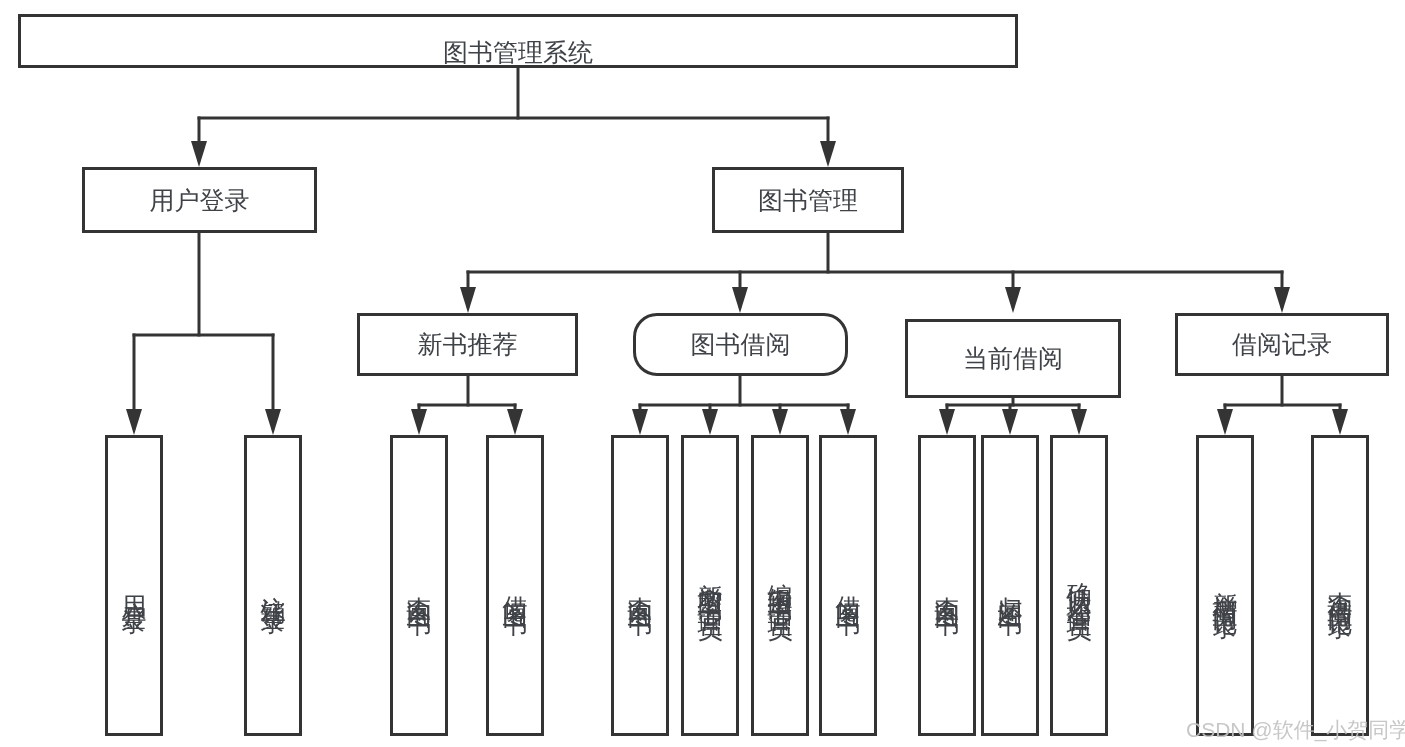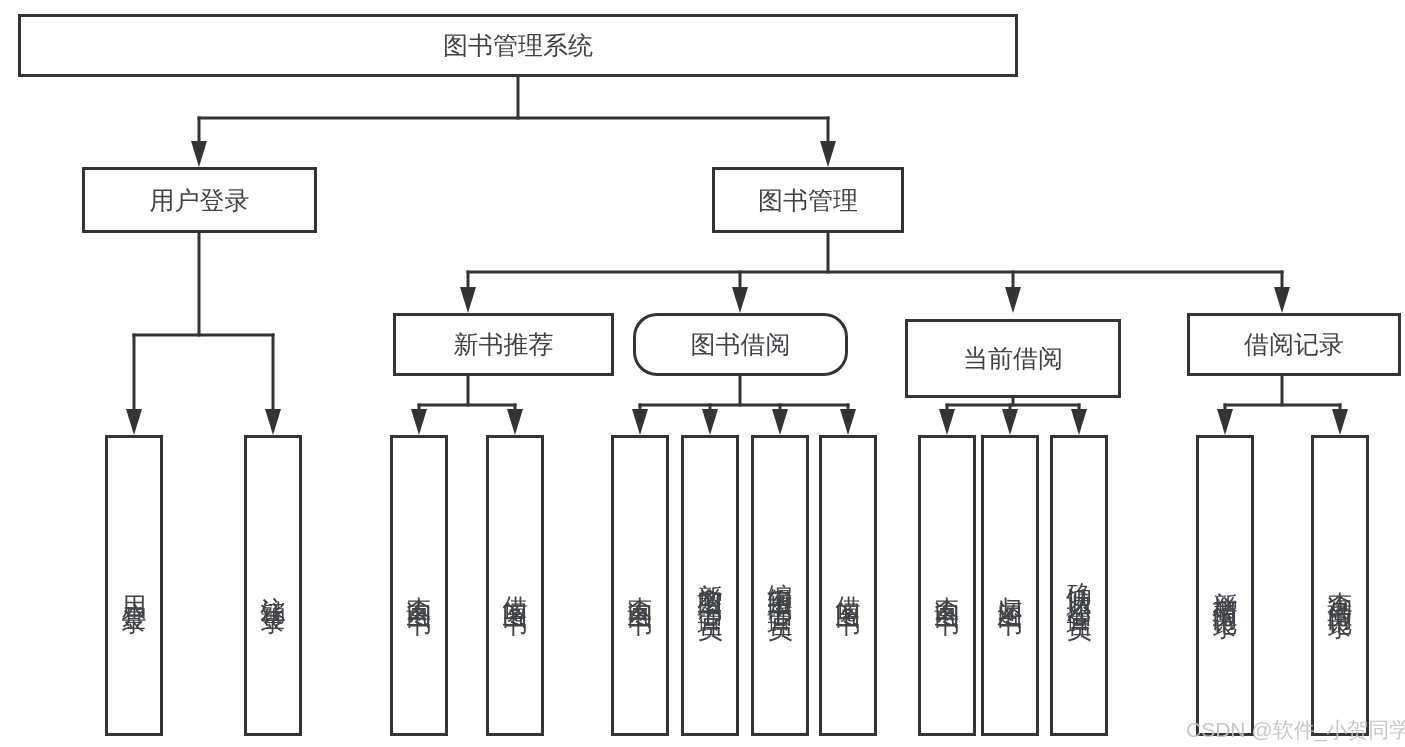--- a/index.html
+++ b/index.html
@@ -17,27 +17,27 @@
     color:var(--text);
   }
   svg.edges{position:absolute;left:0;top:0;width:1405px;height:747px;color:var(--line);pointer-events:none;}
   svg.edges line{stroke:currentColor;stroke-width:3;stroke-linecap:square;}
   svg.edges polygon{fill:currentColor;stroke:none;}
   .box{
     position:absolute;background:var(--box-bg);border:3px solid var(--line);
     display:flex;align-items:center;justify-content:center;
     font-size:25px;line-height:1;white-space:nowrap;
   }
-  .root {left:18px;  top:14px;  width:1000px; height:63px;}
+  .root {left:18px;  top:14px;  width:1000px; height:54px;align-items:flex-end;}
   .l1a  {left:82px;  top:167px; width:235px;  height:66px;}
   .l1b  {left:712px; top:167px; width:192px;  height:66px;}
-  .l2a  {left:357px; top:313px; width:221px;  height:63px;margin-left:36px;}
+  .l2a  {left:357px; top:313px; width:221px;  height:63px;}
   .l2b  {left:633px; top:313px; width:215px;  height:63px;border-radius:24px;}
   .l2c  {left:905px; top:319px; width:216px;  height:79px;}
-  .l2d  {left:1175px;top:313px; width:214px;  height:63px;margin-left:12px;}
+  .l2d  {left:1175px;top:313px; width:214px;  height:63px;}
   .leaf {top:435px;width:58px;height:301px;}
   .leaf span{
     writing-mode:vertical-rl;text-orientation:mixed;
     letter-spacing:5px;font-size:25px;line-height:1;white-space:nowrap;
   }
   .a1{left:105px;} .a2{left:244px;}
   .n1{left:390px;} .n2{left:486px;}
   .b1{left:611px;} .b2{left:681px;} .b3{left:751px;} .b4{left:819px;}
   .c1{left:918px;} .c2{left:981px;} .c3{left:1050px;}
   .r1{left:1196px;} .r2{left:1311px;}

